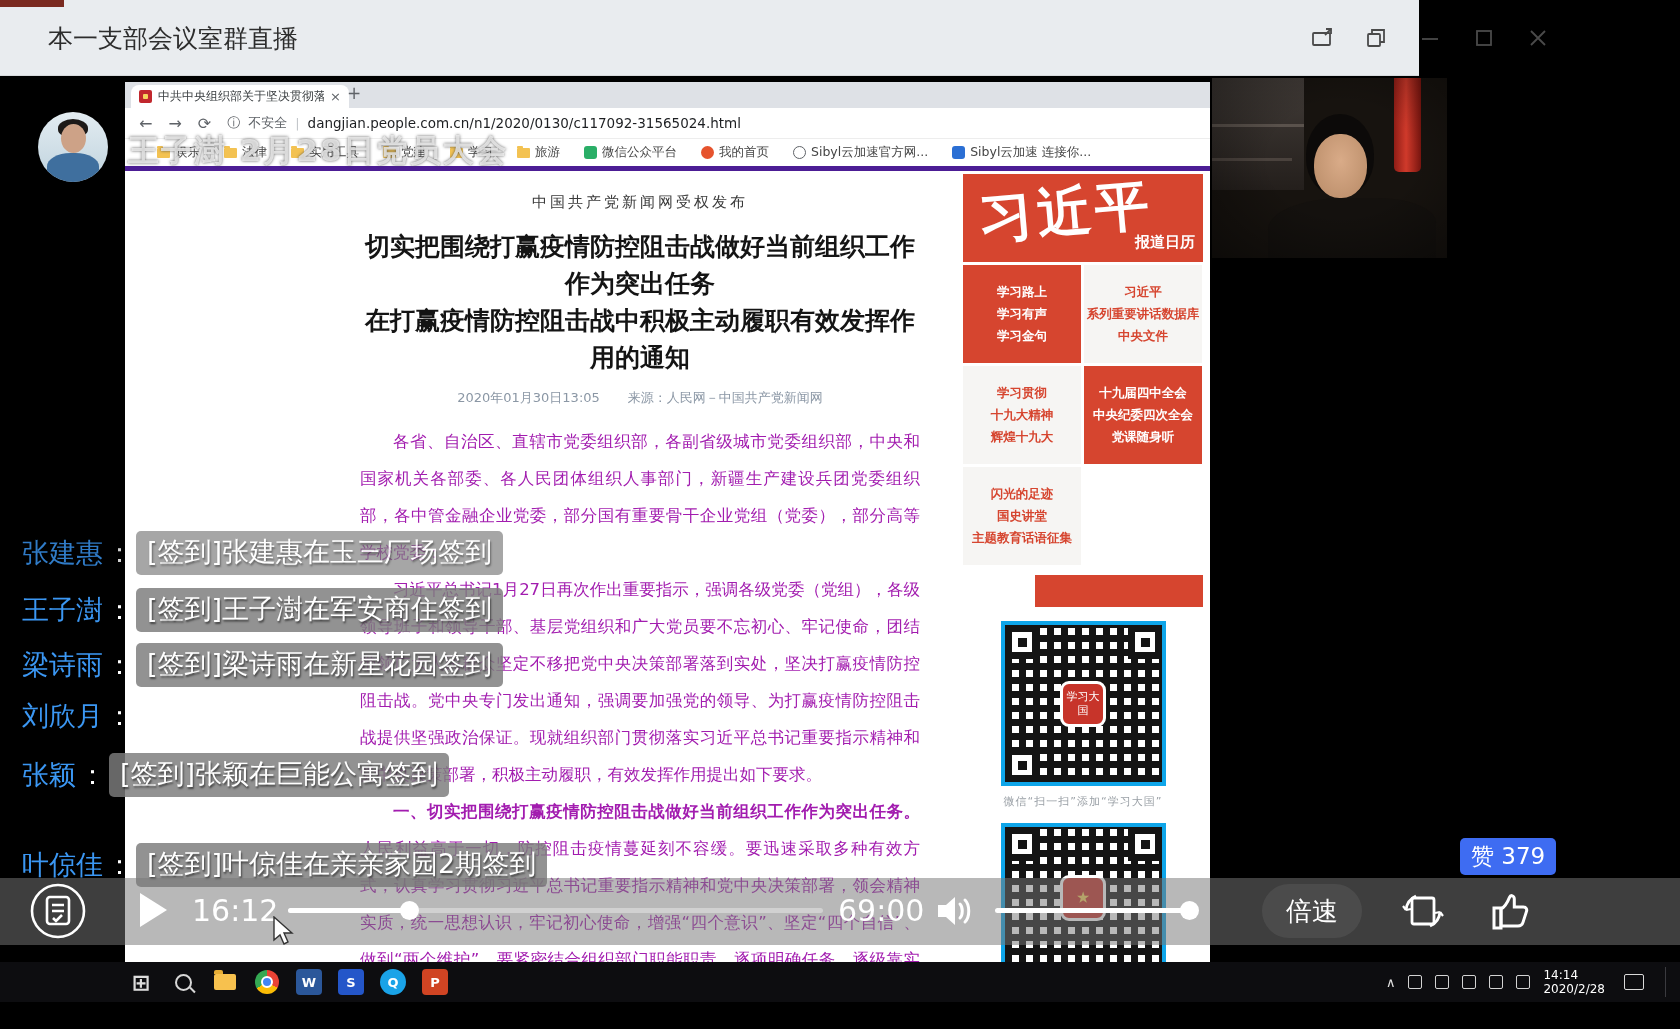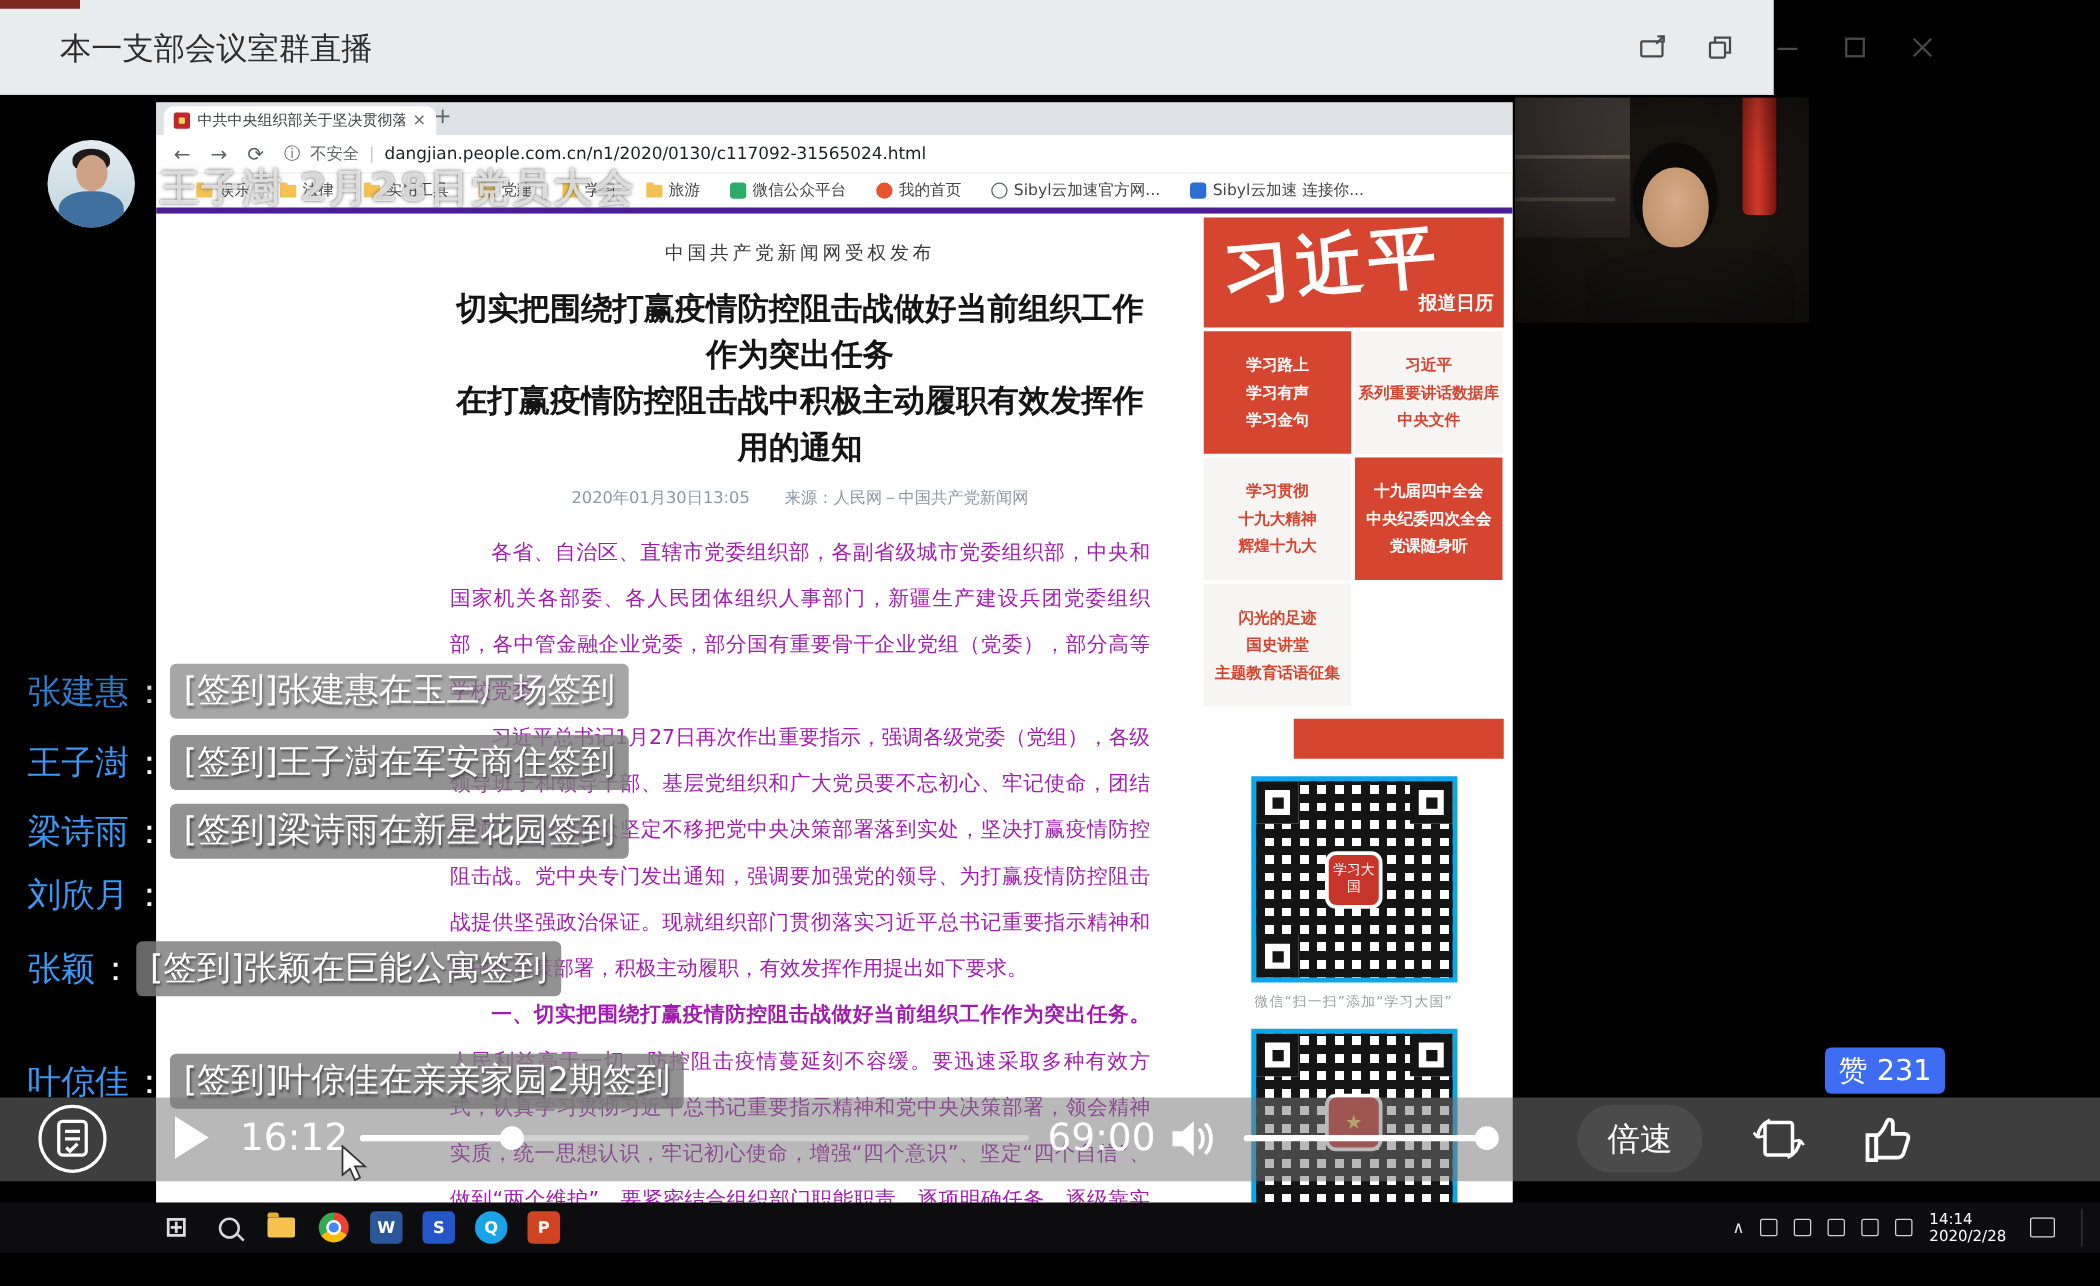--- a/index.html
+++ b/index.html
@@ -359,21 +359,21 @@
     <span class="chat-name">张颖</span>
     <span class="chat-sep">：</span>
     <span class="chat-bubble">[签到]张颖在巨能公寓签到</span>
   </div>
   <div class="chat-row cr5">
     <span class="chat-name">叶倞佳</span>
     <span class="chat-sep">：</span>
     <span class="chat-bubble">[签到]叶倞佳在亲亲家园2期签到</span>
   </div>
 
-  <div class="like-badge">赞 231</div>
+  <div class="like-badge">赞 379</div>
 
   <div class="playerbar">
     <div class="pb-item pb-chatico">
       <svg width="60" height="60" viewBox="0 0 60 60" fill="none" stroke="#fff" stroke-width="2.6">
         <circle cx="30" cy="30" r="26"></circle>
         <rect x="19" y="16" width="22" height="27" rx="3"></rect>
         <path d="M24 24 h12 M24 30 h12"></path>
         <path d="M25 37 l3 3 6-6"></path>
       </svg>
     </div>

